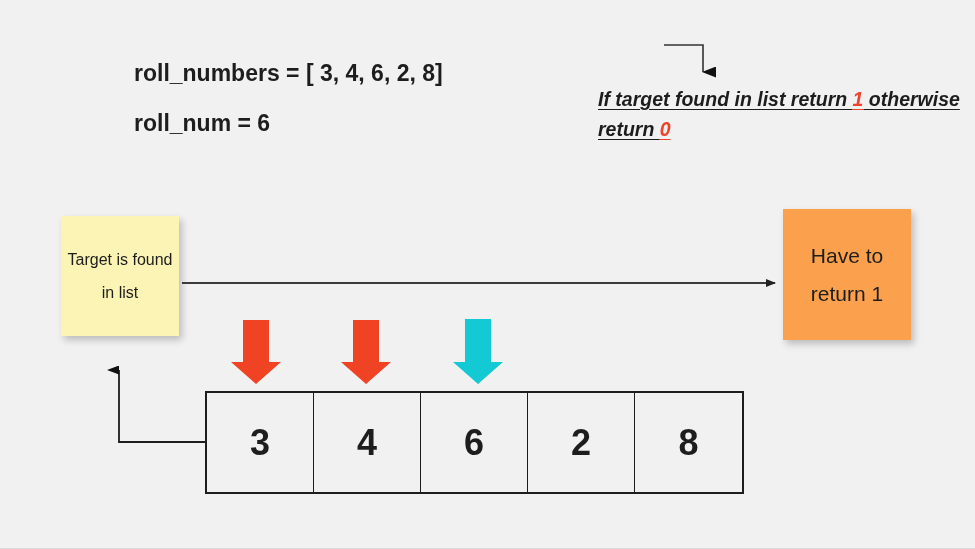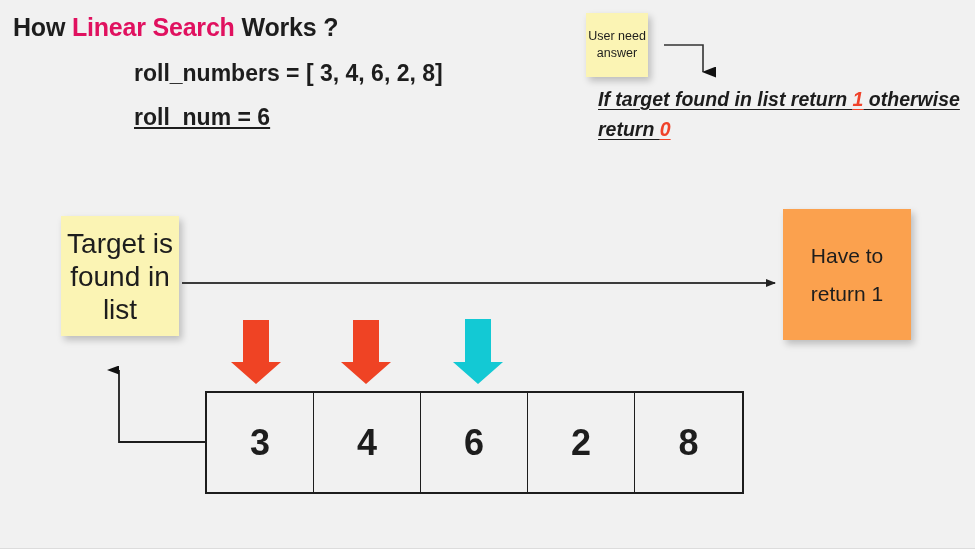--- a/index.html
+++ b/index.html
@@ -41,21 +41,21 @@
   .code-line {
     position: absolute;
     left: 86px;
     font-size: 23px;
     font-weight: bold;
     color: #1d1d1d;
     white-space: nowrap;
     margin-left: 48px;
   }
   #code-line-1 { top: 60px; }
-  #code-line-2 { top: 104px; text-decoration: underline; }
+  #code-line-2 { top: 110px; }
 
   
   .sticky {
     position: absolute;
     box-shadow: 3px 4px 7px rgba(0,0,0,0.22);
     display: flex;
     align-items: center;
     justify-content: center;
     text-align: center;
     color: #1d1d1d;
@@ -71,21 +71,21 @@
     line-height: 17px;
     padding: 2px;
   }
 
   #note-target-found {
     left: 61px;
     top: 216px;
     width: 118px;
     height: 120px;
     background: #fbf4b4;
-    font-size: 28px;
+    font-size: 16px;
     line-height: 33px;
     padding: 0 6px;
   }
 
   #note-have-to-return {
     left: 783px;
     top: 209px;
     width: 128px;
     height: 131px;
     background: #fba14e;
@@ -136,30 +136,24 @@
     position: absolute;
     inset: 0;
     pointer-events: none;
   }
 </style>
 </head>
 <body>
 
 <div id="canvas">
 
-  <div id="title">
-    <span>How </span><span class="accent">Linear Search</span><span> Works ?</span>
-  </div>
 
   <div class="code-line" id="code-line-1">roll_numbers = [ 3, 4, 6, 2, 8]</div>
   <div class="code-line" id="code-line-2">roll_num = 6</div>
 
-  <div class="sticky" id="note-user-need-answer">
-    <span>User need answer</span>
-  </div>
 
   <div id="return-rule">
     <span>If target found in list return </span><span class="num">1</span><span> otherwise return </span><span class="num">0</span>
   </div>
 
   <div class="sticky" id="note-target-found">
     <span>Target is found in list</span>
   </div>
 
   <div class="sticky" id="note-have-to-return">

